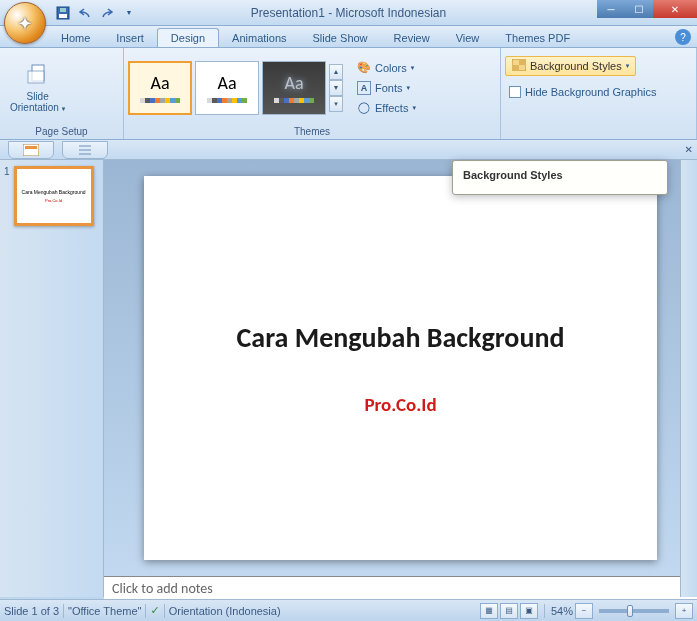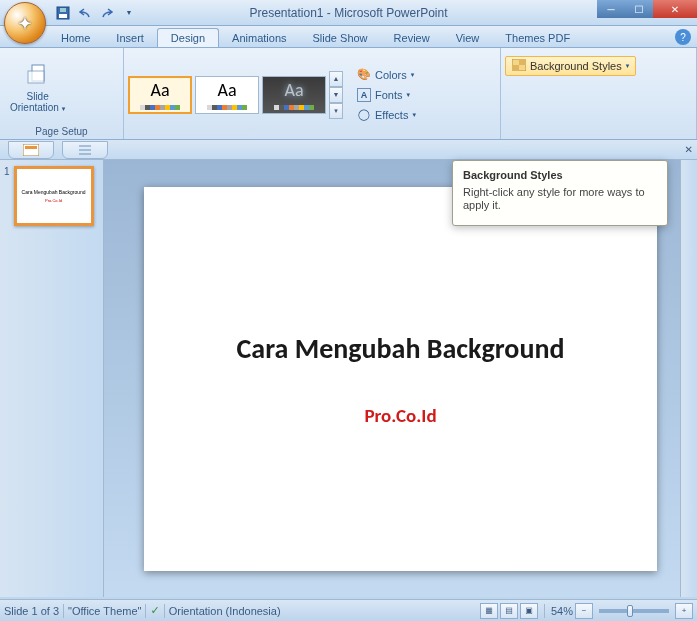--- a/index.html
+++ b/index.html
@@ -28,21 +28,21 @@
 .ribbon { height: 92px; background: linear-gradient(to bottom, #eaf2fb, #d1e2f4); display: flex; border-bottom: 1px solid #8daed1; }
 .group { border-right: 1px solid #a8c3e0; display: flex; flex-direction: column; padding: 2px 4px 0 4px; }
 .group-body { flex: 1; display: flex; align-items: center; gap: 4px; }
 .group-label { text-align: center; color: #3b5a82; font-size: 10px; padding: 1px 0 2px 0; position: relative; }
 .group-launcher { position: absolute; right: 2px; bottom: 2px; width: 12px; height: 12px; border: 1px solid #6b90ba; font-size: 7px; display: flex; align-items: center; justify-content: center; cursor: pointer; background: linear-gradient(#f5f9fd,#d7e5f4);}
 .big-btn { display: flex; flex-direction: column; align-items: center; justify-content: center; padding: 2px 6px; cursor: pointer; }
 .big-icon { width: 28px; height: 28px; margin-bottom: 2px; display:flex;align-items:center;justify-content:center;}
 .big-btn-label { color: #2c5a8a; font-size: 10px; text-align: center; line-height: 11px; }
 .chev { font-size: 7px; color: #2c5a8a; }
 
-.theme-thumb { width: 64px; height: 38px; border: 1px solid #a0b8d0; background: #fff; display: flex; flex-direction: column; align-items: center; justify-content: center; cursor: pointer; position: relative; }
+.theme-thumb { width: 64px; height: 54px; border: 1px solid #a0b8d0; background: #fff; display: flex; flex-direction: column; align-items: center; justify-content: center; cursor: pointer; position: relative; }
 .theme-thumb.dark { background: linear-gradient(to bottom, #3a3a3a, #555); }
 .theme-thumb.selected { border: 2px solid #f0a030; background:#fff7e0;}
 .theme-aa { font-family: Calibri, sans-serif; font-size: 18px; }
 .theme-thumb.dark .theme-aa { color: rgba(255,255,255,0.6); text-shadow: 0 0 6px #9bd; }
 .theme-colors { display: flex; gap: 0; margin-top: 4px; }
 .theme-colors span { width: 5px; height: 5px; }
 .gallery-nav { width: 14px; display: flex; flex-direction: column; }
 .gallery-nav div { flex: 1; border: 1px solid #a0b8d0; background: linear-gradient(#f5f9fd,#d7e5f4); display: flex; align-items: center; justify-content: center; font-size: 7px; cursor: pointer; color:#3b5a82;}
 
 .small-btn { display: flex; align-items: center; gap: 4px; padding: 1px 4px; cursor: pointer; color: #2c5a8a; font-size: 11px; height: 20px;}
@@ -111,21 +111,21 @@
       </div>
     <div class="qat-item">
         <svg width="14" height="10">
           <path d="M8 1 L12 4 L8 7 M12 4 Q4 4 3 9" fill="none" stroke="#3a6ab0" stroke-width="1.5"></path>
         </svg>
       </div>
     <div class="qat-item">
         <span class="chev">▼</span>
       </div>
   </div>
-  <div class="title-text">Presentation1 - Microsoft PowerPoint</div>
+  <div class="title-text">Presentation1 - Microsoft Indonesian</div>
   <div class="window-controls">
     <div class="win-ctrl win-min">─</div>
     <div class="win-ctrl win-max">☐</div>
     <div class="win-ctrl win-close">✕</div>
   </div>
 </div>
 
 <div class="tabs">
   <div class="tab">Home</div>
   <div class="tab">Insert</div>
@@ -214,33 +214,38 @@
             <span>Fonts</span> 
             <span class="chev">▾</span>
           </div>
         <div class="small-btn">
             <span class="sm-icon">◯</span>
             <span>Effects</span> 
             <span class="chev">▾</span>
           </div>
       </div>
     </div>
+    <div class="group-label">Themes</div>
   </div>
 
   <div class="group" style="width:196px">
     <div class="group-body" style="flex-direction:column;align-items:flex-start;gap:8px;padding-top:6px">
       <div class="bg-styles-btn">
         <span><svg width="14" height="12">
               <rect width="14" height="12" fill="#f3d68a" stroke="#c09030"></rect>
               <rect x="7" width="7" height="6" fill="#e0b560"></rect>
               <rect y="6" width="7" height="6" fill="#e0b560"></rect>
             </svg></span>
         <span>Background Styles</span> 
           <span class="chev">▾</span>
       </div>
+      <div class="checkbox-row">
+        <div class="cb"></div>
+        <span>Hide Background Graphics</span>
+      </div>
     </div>
   </div>
 </div>
 
 <div class="nav-bar" style="position:relative">
   <div class="nav-tab">
       <svg width="16" height="12">
         <rect width="16" height="12" fill="#fff" stroke="#b08030"></rect>
         <rect x="2" y="2" width="12" height="3" fill="#e9953f"></rect>
       </svg>
@@ -263,27 +268,27 @@
       </div>
     </div>
   </div>
   <div class="slide-area">
     <div class="slide-canvas">
       <div class="slide">
         <div class="slide-title">Cara Mengubah Background</div>
         <div class="slide-sub">Pro.Co.Id</div>
       </div>
     </div>
+    <div class="notes-pane">Click to add notes</div>
     <div class="scrollbar-v"></div>
   </div>
 </div>
 
 <div class="tooltip">
   <div class="tooltip-title">Background Styles</div>
-  <p>Right-click any style for more ways to apply it.</p>
 </div>
 
 <div class="statusbar">
   <span>Slide 1 of 3</span>
   <div class="sep"></div>
   <span>"Office Theme"</span>
   <div class="sep"></div>
   <span style="color:#3a8a3a">✓</span>
   <div class="sep"></div>
   <span>Orientation (Indonesia)</span>

